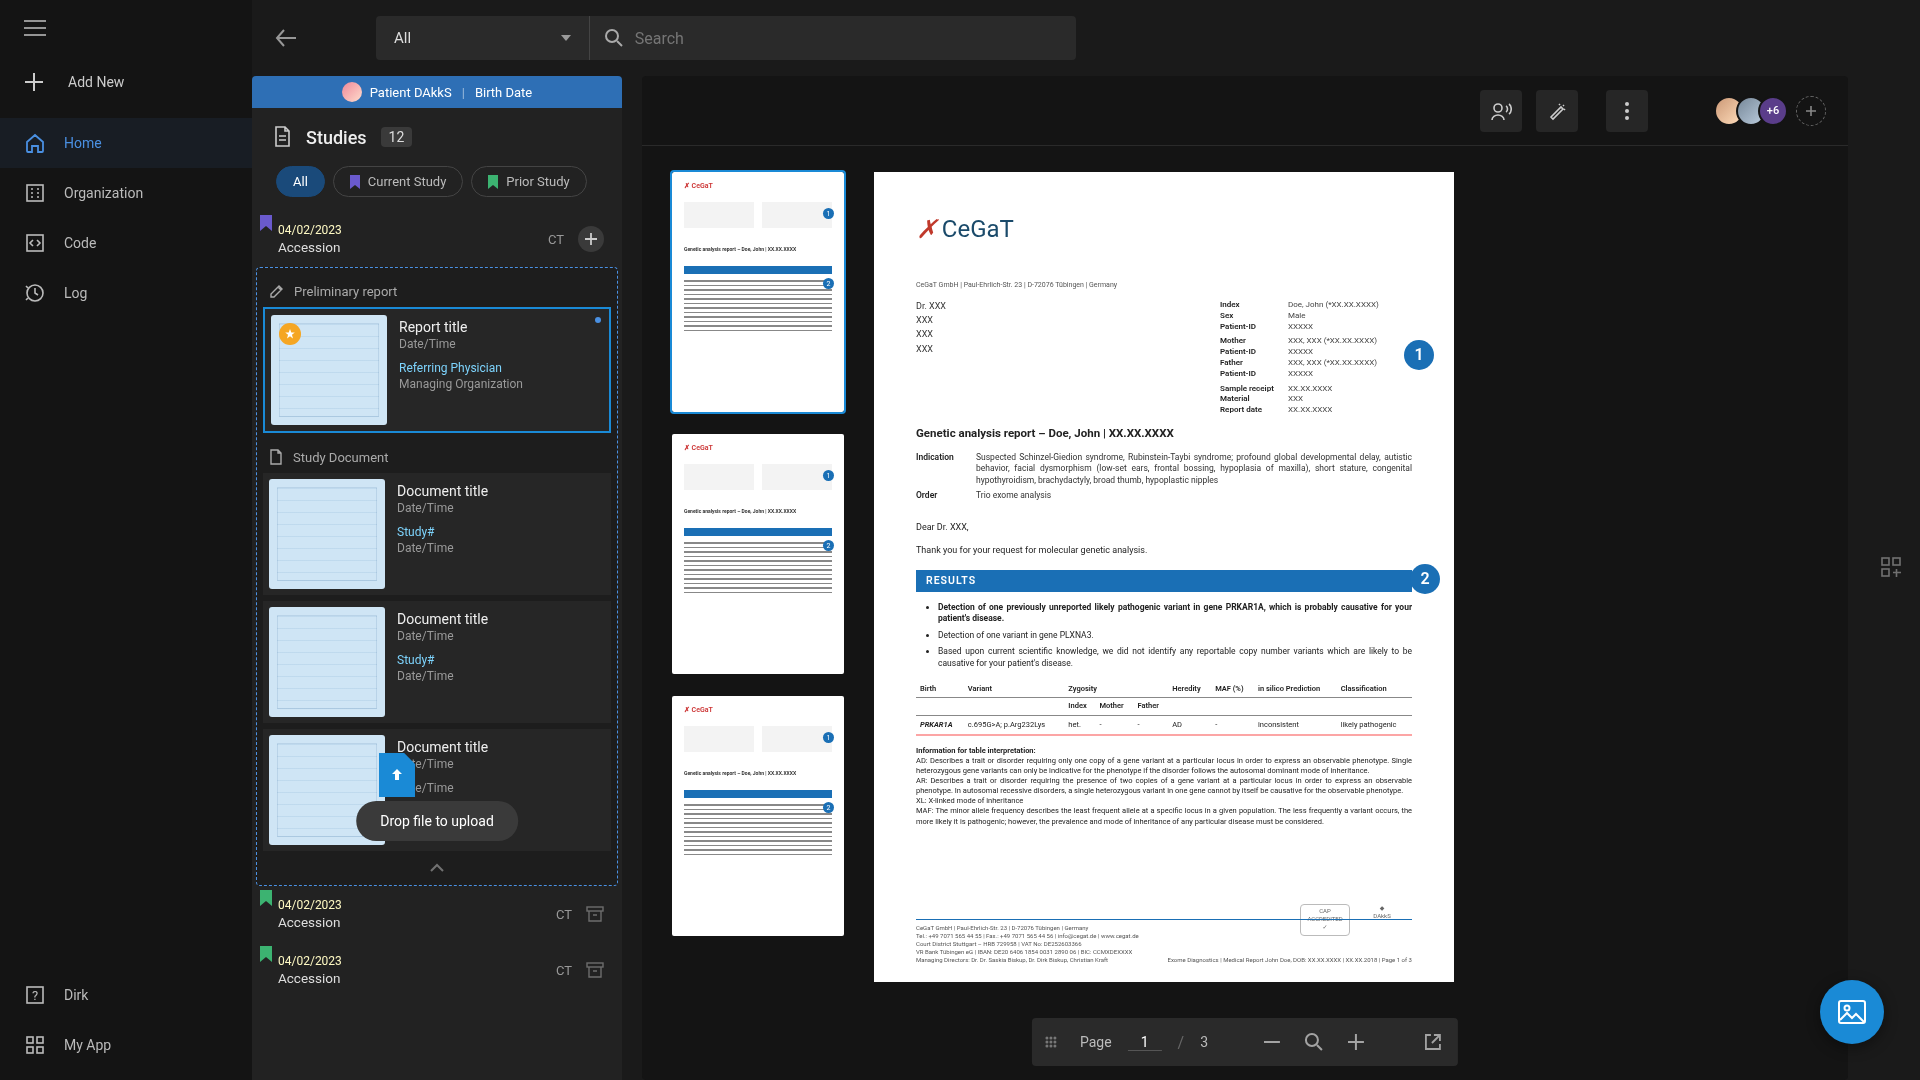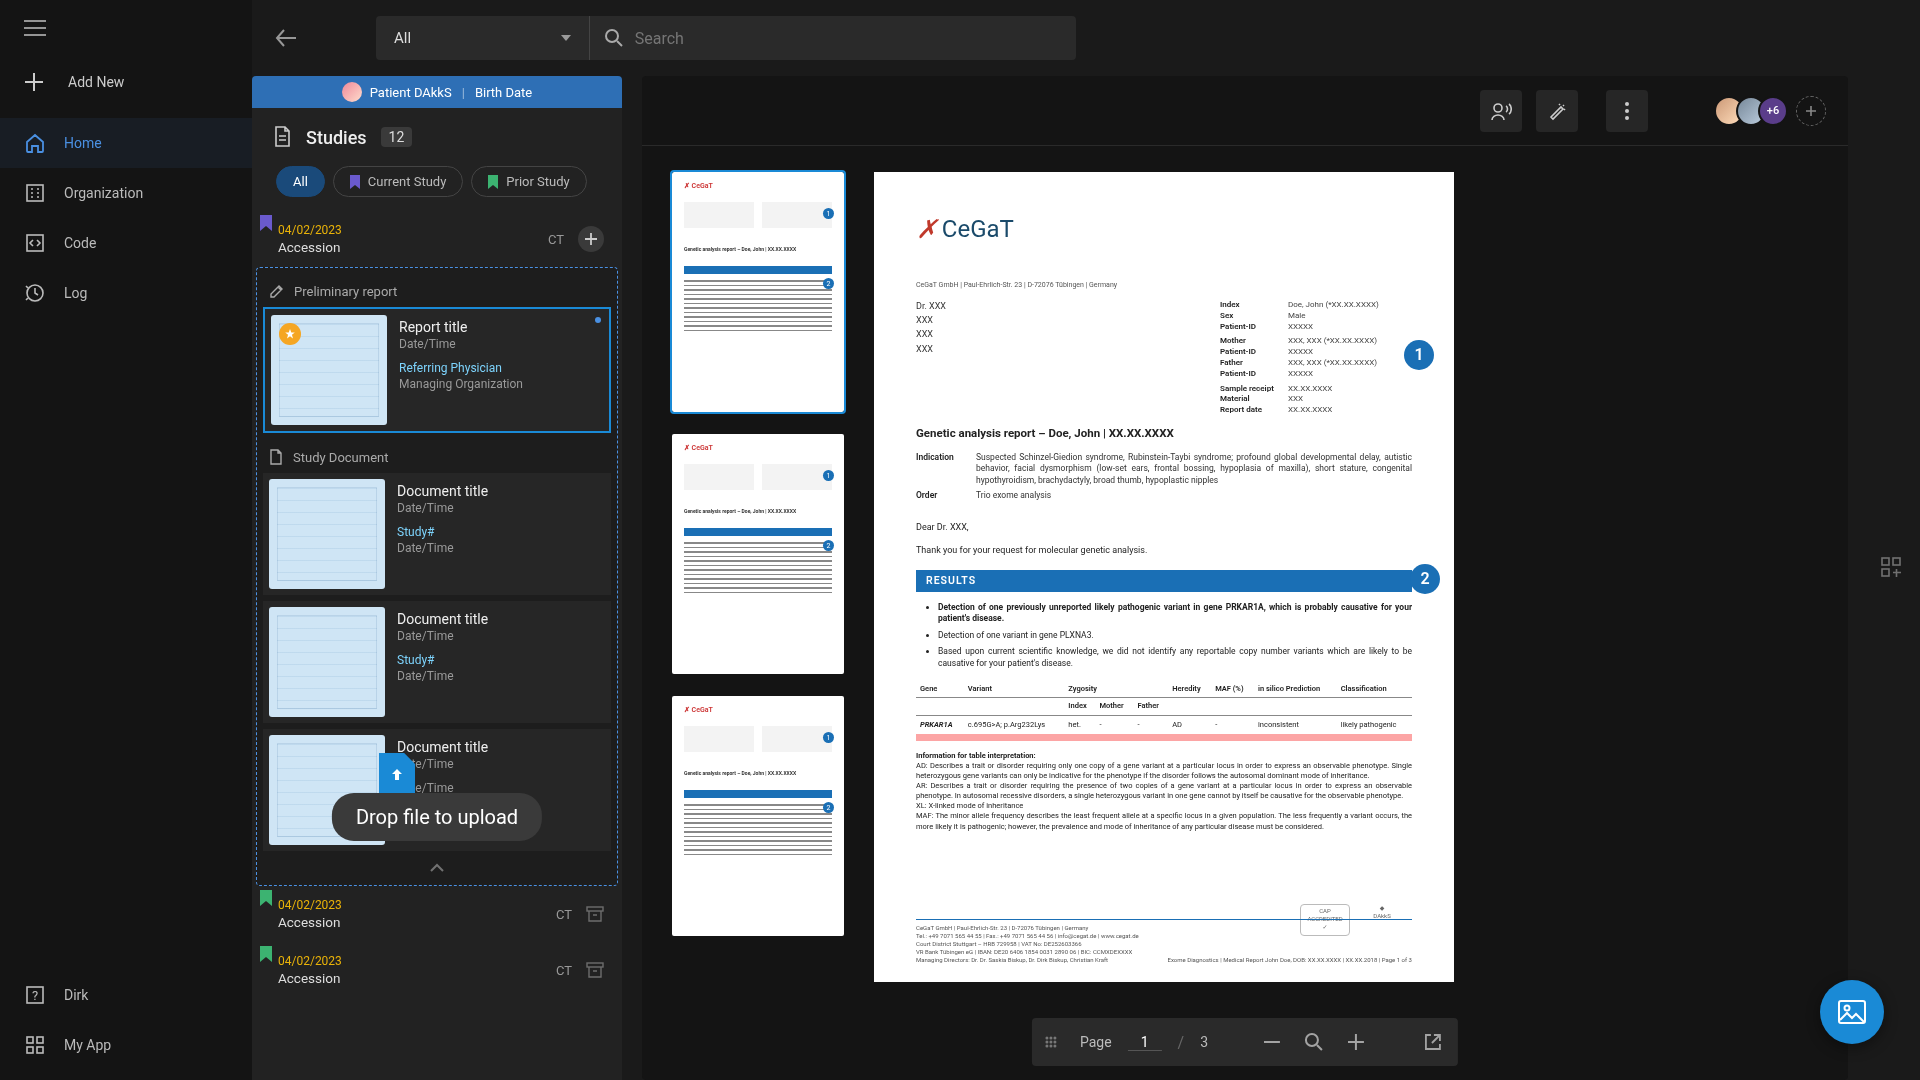--- a/index.html
+++ b/index.html
@@ -44,21 +44,21 @@
 .badge-count{background:#3a3a3a;border-radius:4px;padding:2px 8px;font-size:14px;color:#ddd}
 .filter-chips{display:flex;gap:8px;padding:0 16px 14px 24px}
 .chip{display:flex;align-items:center;gap:8px;padding:7px 16px;border-radius:18px;font-size:13px;cursor:pointer;background:transparent;border:1px solid #444;color:#bbb}
 .chip.active{background:#1a4a7a;border-color:#1a4a7a;color:#fff}
 .chip .bk{width:10px;height:14px}
 
 .study-list{flex:1;overflow:hidden}
 .study-row{padding:12px 18px 12px 26px;display:flex;align-items:center;position:relative;cursor:pointer}
 .study-row .bk-abs{position:absolute;left:8px;top:4px}
 .study-row .meta{flex:1}
-.study-row .dt{font-size:12px;color:#eab308}
+.study-row .dt{font-size:12px;color:#fef9c3}
 .study-row .acc{font-size:13.5px;color:#ddd;margin-top:2px}
 .study-row .mod{font-size:13px;color:#999;margin-right:14px}
 .plus-circ{width:26px;height:26px;border-radius:50%;background:#3a3a3a;display:flex;align-items:center;justify-content:center;cursor:pointer}
 .archive-ic{opacity:0.55}
 
 
 .study-expanded{border:1px dashed #4a90e2;border-radius:4px;margin:0 4px;padding:6px 6px 12px;background:#1d1d1d;position:relative}
 .sub-hdr{display:flex;align-items:center;gap:10px;padding:10px 6px 8px;font-size:13px;color:#aaa}
 .card{display:flex;gap:12px;background:#262626;border-radius:0;padding:6px 8px 6px 6px;margin-bottom:6px;cursor:pointer;position:relative}
 .card.selected{border:2px solid #1a8ad6}
@@ -66,21 +66,21 @@
 .card .thumb-sm::after{content:"";position:absolute;inset:8px;border:1px solid rgba(0,60,120,0.1);background:repeating-linear-gradient(180deg,rgba(0,80,150,0.08),rgba(0,80,150,0.08) 1px,transparent 1px,transparent 12px)}
 .card .star{position:absolute;left:8px;top:8px;width:22px;height:22px;border-radius:50%;background:#f5a623;display:flex;align-items:center;justify-content:center;z-index:2}
 .card .dot{position:absolute;right:8px;top:8px;width:6px;height:6px;border-radius:50%;background:#4a90e2}
 .card .info{flex:1;padding-top:4px}
 .card .t1{font-size:14px;color:#eee}
 .card .t2{font-size:12px;color:#999;margin-top:2px}
 .card .t3{font-size:12px;color:#7dd3fc;margin-top:10px}
 .card .t4{font-size:12px;color:#999;margin-top:2px}
 .drop-file{position:relative;left:-14px}
 .drop-file .page-ic{width:36px;height:44px;background:#1a8ad6;clip-path:polygon(0 0,70% 0,100% 25%,100% 100%,0 100%);display:flex;align-items:center;justify-content:center}
-.drop-tooltip{position:absolute;bottom:44px;left:50%;transform:translateX(-50%);background:#3a3a3a;color:#fff;font-size:20px;padding:12px 24px;border-radius:22px;white-space:nowrap;pointer-events:none}
+.drop-tooltip{position:absolute;bottom:44px;left:50%;transform:translateX(-50%);background:#3a3a3a;color:#fff;font-size:14px;padding:12px 24px;border-radius:22px;white-space:nowrap;pointer-events:none}
 .collapse-btn{display:flex;justify-content:center;padding:6px 0 0;cursor:pointer;opacity:0.6}
 
 
 .doc-viewer{flex:1;background:#141414;margin:0 16px 0 20px;border-radius:4px;display:flex;flex-direction:column;min-height:0;position:relative}
 .doc-toolbar{height:70px;display:flex;align-items:center;justify-content:flex-end;gap:14px;padding:0 22px;border-bottom:1px solid #2a2a2a}
 .tool-btn{width:42px;height:42px;border-radius:4px;background:#262626;display:flex;align-items:center;justify-content:center;cursor:pointer}
 .tool-sep{width:0}
 .avatars{display:flex;align-items:center;margin-left:60px}
 .avatars .a{width:30px;height:30px;border-radius:50%;margin-left:-8px;border:2px solid #141414}
 .avatars .a1{background:linear-gradient(135deg,#c97,#fdb)}
@@ -115,21 +115,21 @@
 .page-main .field-row{display:flex;margin-bottom:4px;font-size:8.5px}
 .page-main .field-row .fk{width:60px;font-weight:600}
 .page-main .field-row .fv{flex:1;text-align:justify;color:#333}
 .page-main .salut{margin:20px 0 10px;font-size:9px}
 .page-main .intro{font-size:9px;margin-bottom:14px}
 .page-main .results-bar{background:#1a6fb5;color:#fff;padding:4px 10px;font-weight:600;letter-spacing:1px;font-size:10.5px;margin-bottom:10px}
 .page-main ul{margin:0 0 12px 22px;font-size:8.5px}
 .page-main ul li{margin-bottom:5px;text-align:justify}
 .page-main .tbl{width:100%;font-size:7.5px;border-collapse:collapse;margin-top:6px}
 .page-main .tbl th{text-align:left;border-bottom:1px solid #888;padding:3px 4px;font-weight:600}
-.page-main .tbl td{padding:4px 4px;border-bottom:7px solid #fca5a5}
+.page-main .tbl td{padding:4px 4px;border-bottom:2px solid #fca5a5}
 .page-main .interp{margin-top:10px;font-size:7.5px;text-align:justify}
 .page-main .interp b{font-weight:700}
 .page-main .footer{position:absolute;bottom:18px;left:42px;right:42px;font-size:6px;color:#555;display:flex;justify-content:space-between;align-items:flex-end;border-top:1px solid #1a6fb5;padding-top:4px}
 .page-main .accred{position:absolute;right:50px;bottom:46px;display:flex;gap:10px;align-items:center}
 .page-main .accred .cap{width:50px;height:32px;border:1px solid #bbb;border-radius:4px;font-size:6px;text-align:center;padding-top:2px;color:#666}
 .page-main .accred .dakks{width:44px;height:32px;font-size:6px;color:#666;text-align:center}
 
 
 .doc-controls{position:absolute;bottom:14px;left:50%;transform:translateX(-50%);background:#2a2a2a;border-radius:4px;height:48px;display:flex;align-items:center;padding:0 12px;gap:16px}
 .doc-controls .grip{opacity:0.6;cursor:grab}
@@ -582,21 +582,21 @@
           </div>
           <ul>
             <li><b>Detection of one previously unreported likely pathogenic variant in gene PRKAR1A, which is probably causative for your patient's disease.</b></li>
             <li>Detection of one variant in gene PLXNA3.</li>
             <li>Based upon current scientific knowledge, we did not identify any reportable copy number variants which are likely to be causative for your patient's disease.</li>
           </ul>
 
           <table class="tbl">
             <thead>
                 <tr>
-              <th>Gene</th>
+              <th>Birth</th>
                   <th>Variant</th>
               <th colspan="3">Zygosity</th>
               <th>Heredity</th>
                   <th>MAF (%)</th>
               <th>in silico Prediction</th>
                   <th>Classification</th>
             </tr>
             <tr>
                   <th></th>
                   <th></th>

